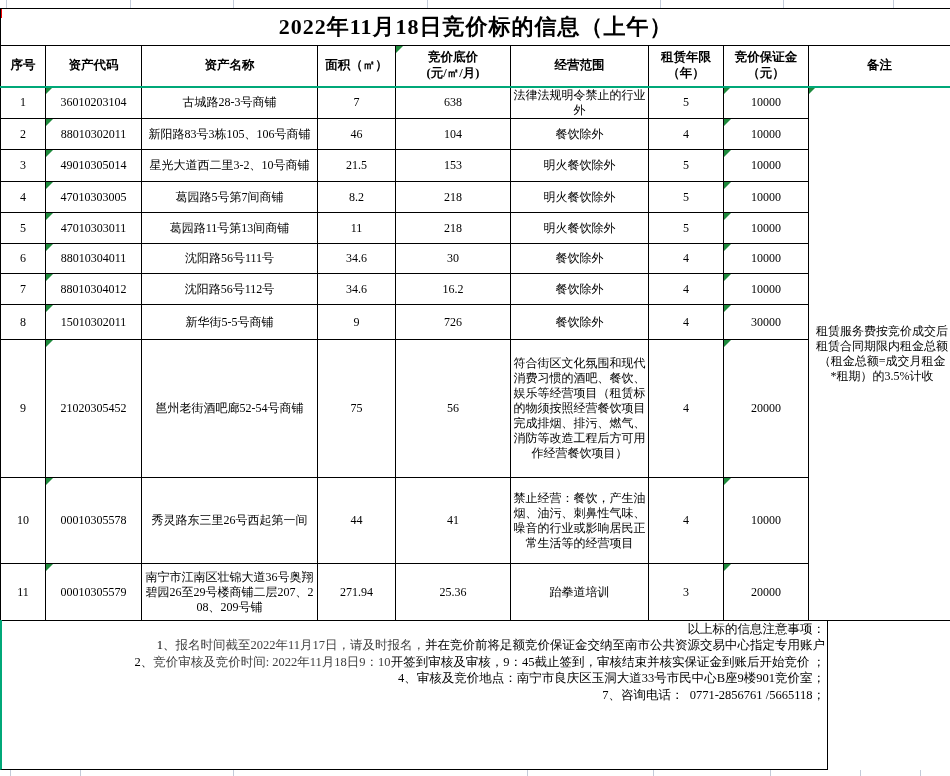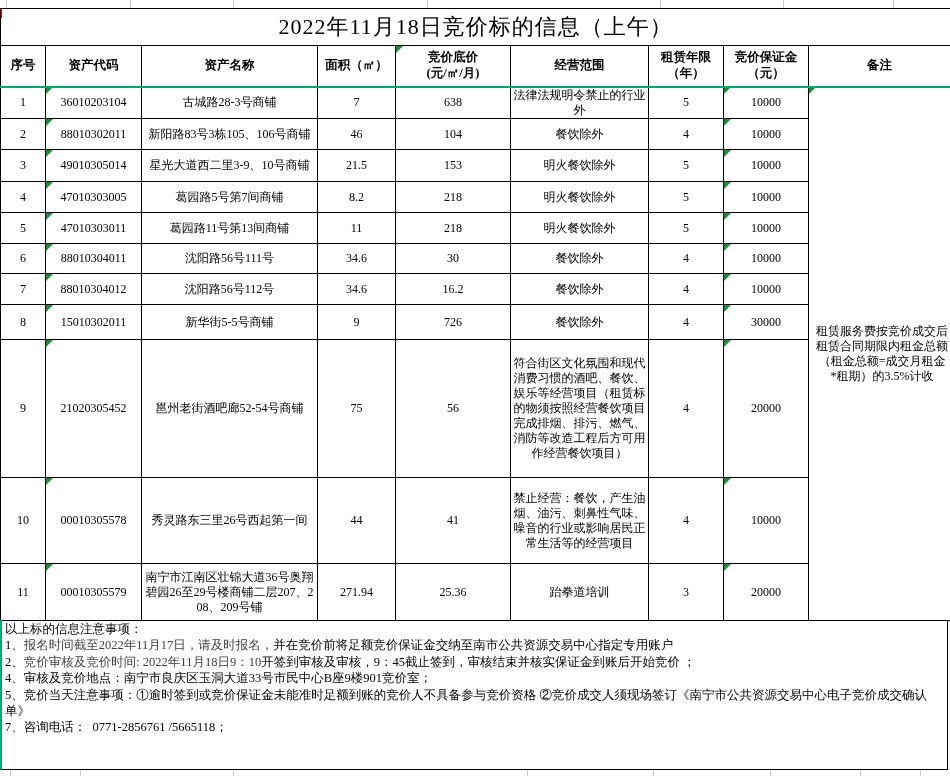--- a/index.html
+++ b/index.html
@@ -29,21 +29,21 @@
     padding:0 2px;
     text-align:center;
     vertical-align:middle;
     font-size:12px;
     line-height:1.25;
     overflow:hidden;
     word-break:break-all;
   }
   .title-cell{
     font-size:22px;
-    font-weight:normal;
+    font-weight:bold;
     letter-spacing:1px;
     height:36px;
   }
   th{
     font-weight:bold;
     white-space:pre-line;
     font-size:12.5px;
     height:40px;
   }
   .scope{white-space:normal;}
@@ -58,29 +58,29 @@
     border-right:7px solid transparent;
   }
   
   .header-green-line{
     position:absolute;left:0;top:86px;
     width:950px;height:2px;background:#00a878;
   }
   
   #notes{
     position:absolute;left:0;top:620px;
-    width:948px;height:150px;
+    width:828px;height:150px;
     border-left:2px solid #00a878;
     border-right:1px solid #000;
     border-bottom:1px solid #000;
     box-sizing:border-box;
     padding:1px 2px 0 3px;
     font-size:12.5px;
     line-height:16.4px;
-    text-align:left;
+    text-align:right;
     white-space:normal;
   }
   .note-line{white-space:pre-wrap;}
   .red-seg{color:#404040;}
 </style>
 </head>
 <body>
 
 <div id="sheet">
 
@@ -143,21 +143,21 @@
       <td>新阳路83号3栋105、106号商铺</td>
       <td>46</td>
       <td>104</td>
       <td class="scope">餐饮除外</td>
       <td>4</td>
       <td class="tri">10000</td>
     </tr>
     <tr style="height:32px">
       <td>3</td>
       <td class="tri">49010305014</td>
-      <td>星光大道西二里3-9、10号商铺</td>
+      <td>星光大道西二里3-2、10号商铺</td>
       <td>21.5</td>
       <td>153</td>
       <td class="scope">明火餐饮除外</td>
       <td>5</td>
       <td class="tri">10000</td>
     </tr>
     <tr style="height:31px">
       <td>4</td>
       <td class="tri">47010303005</td>
       <td>葛园路5号第7间商铺</td>
@@ -240,21 +240,20 @@
   </tbody>
     </table>
 
   <div class="header-green-line"></div>
 
   <div id="notes">
     <div class="note-line">以上标的信息注意事项：</div>
     <div class="note-line"><span>1、</span><span class="red-seg">报名时间截至2022年11月17日，请及时报名，</span><span>并在竞价前将足额竞价保证金交纳至南市公共资源交易中心指定专用账户</span></div>
     <div class="note-line"><span>2、</span><span class="red-seg">竞价审核及竞价时间: 2022年11月18日9：10</span><span>开签到审核及审核，9：45截止签到，审核结束并核实保证金到账后开始竞价 ；</span></div>
     <div class="note-line"><span>4、</span><span class="red-seg"></span><span>审核及竞价地点：南宁市良庆区玉洞大道33号市民中心B座9楼901竞价室；</span></div>
-    <div class="note-line"><span>5、</span><span class="red-seg"></span><span>竞价当天注意事项：①逾时签到或竞价保证金未能准时足额到账的竞价人不具备参与竞价资格 ②竞价成交人须现场签订《南宁市公共资源交易中心电子竞价成交确认单》</span></div>
     <div class="note-line"><span>7、</span><span class="red-seg"></span><span>咨询电话：  0771-2856761 /5665118；</span></div>
   </div>
 
   <div class="grid-strip bottom">
     <span class="tick" style="left:10px"></span>
       <span class="tick" style="left:80px"></span>
     <span class="tick" style="left:233px"></span>
       <span class="tick" style="left:527px"></span>
     <span class="tick" style="left:653px"></span>
       <span class="tick" style="left:770px"></span>

